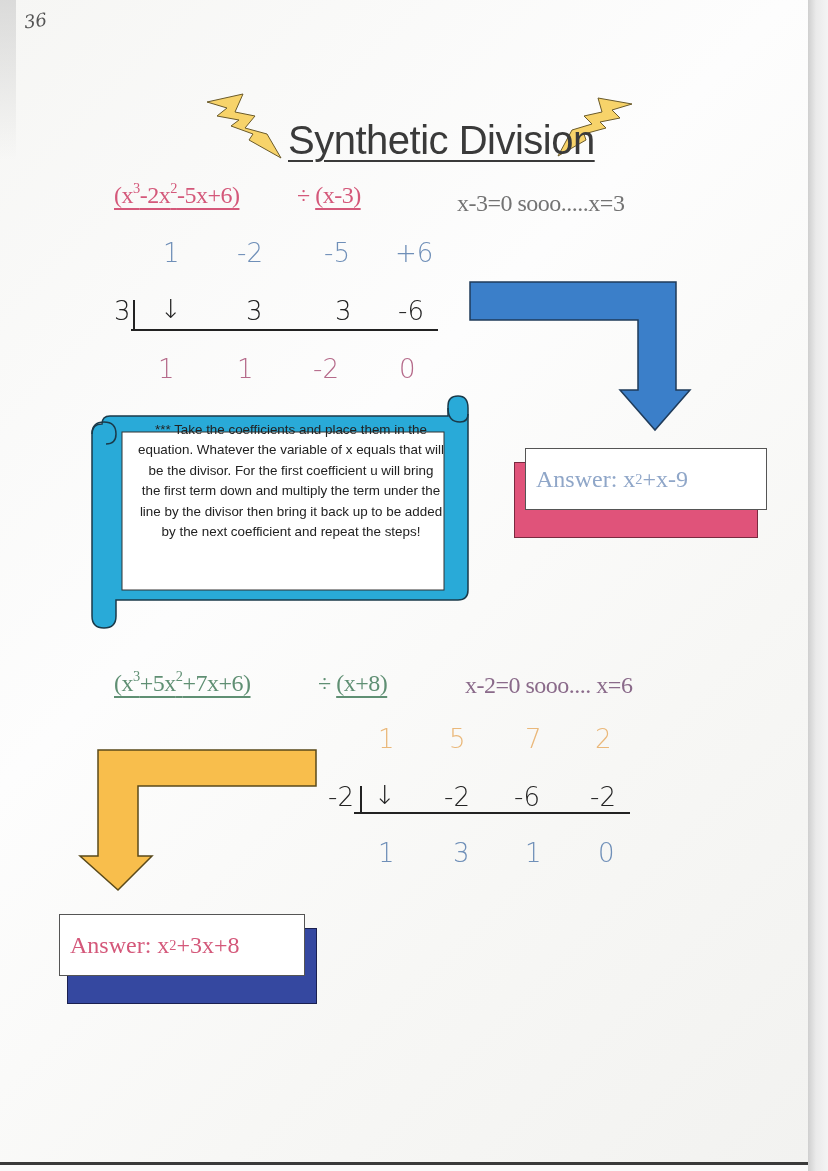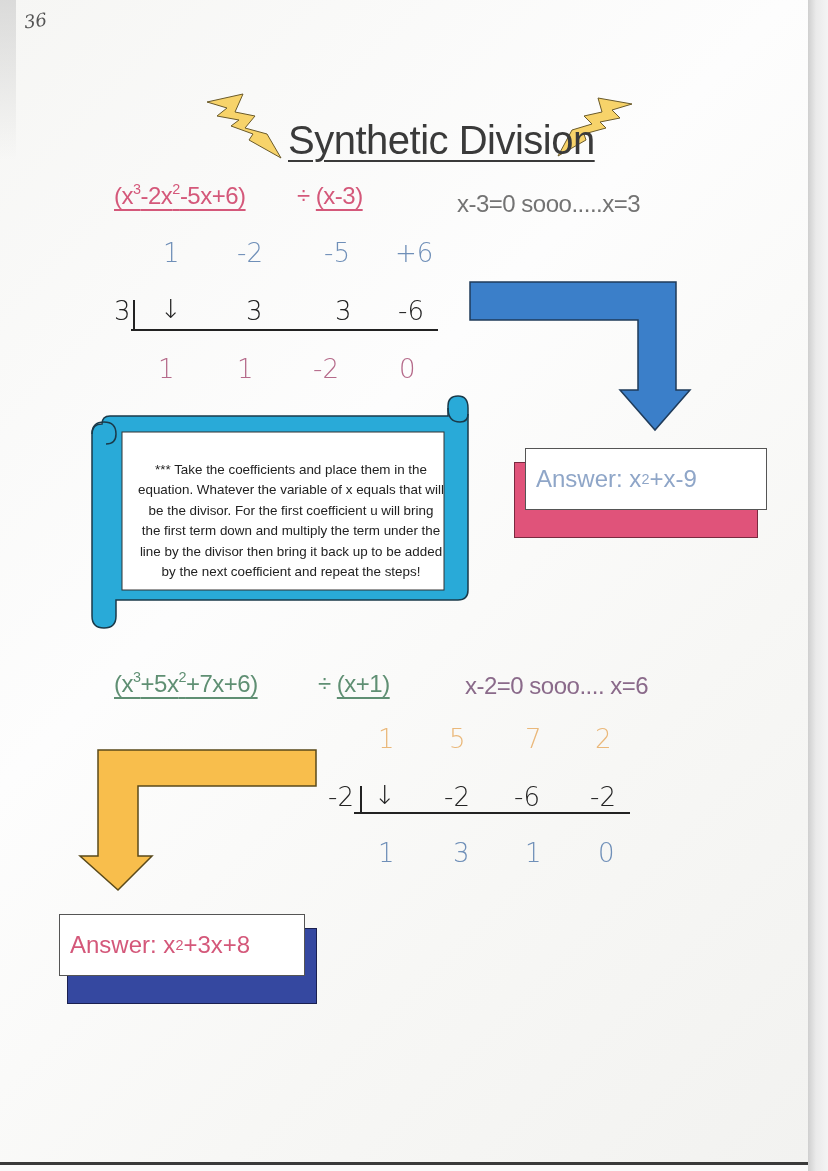--- a/index.html
+++ b/index.html
@@ -24,31 +24,31 @@
       position: absolute; left: 24px; top: 10px; font-size: 18px; color: #555;
       font-family: "DejaVu Serif", serif; font-style: italic; transform: rotate(-8deg);
     }
 
     .abs { position: absolute; }
     .title {
       left: 288px; top: 118px; font-size: 40px; color: #3a3a3a;
       text-decoration: underline; text-underline-offset: 6px; text-decoration-thickness: 2px;
       letter-spacing: -0.5px;
     }
-    .math { font-family: Liberation Sans, sans-serif; font-weight: 300; text-align: right; }
+    .math { font-family: Liberation Serif, serif; font-weight: 300; text-align: right; }
     .eq { font-size: 24px; letter-spacing: -0.5px; }
     .eq .u { text-decoration: underline; text-underline-offset: 5px; text-decoration-thickness: 1.5px; }
     sup { font-size: 0.6em; vertical-align: 0.7em; line-height: 0; }
 
     .num { font-size: 26px; font-family: "DejaVu Sans", sans-serif; font-weight: 300; }
     .divline { height: 2px; background: #222; }
     .divbar { width: 2px; background: #222; }
 
     .scroll-text {
-      left: 138px; top: 460px; width: 306px; font-size: 13.4px; line-height: 20.4px;
+      left: 138px; top: 420px; width: 306px; font-size: 13.4px; line-height: 20.4px;
       text-align: center; color: #222;
     }
     .answer-box {
       background: #fff; border: 1.5px solid #555; font-size: 24px; padding-left: 10px;
       display: flex; align-items: center;
     }
   </style>
 </head>
 <body>
 
@@ -108,21 +108,21 @@
   <path d="M4,40 Q4,28 16,28 Q28,28 28,40 Q28,50 18,50" fill="none" stroke="#1a3a4a" stroke-width="1.5"></path>
   <path d="M360,14 Q360,28 372,28 Q380,28 380,20" fill="none" stroke="#1a3a4a" stroke-width="1.5"></path>
   <rect x="34" y="38" width="322" height="158" fill="#fff" stroke="#333" stroke-width="1"></rect>
 </svg>
 <div class="abs scroll-text">*** Take the coefficients and place them in the equation. Whatever the variable of x equals that will be the divisor. For the first coefficient u will bring the first term down and multiply the term under the line by the divisor then bring it back up to be added by the next coefficient and repeat the steps!</div>
 
 <div class="abs eq math" style="left:114px;top:670px;color:#5f8f73">
   <span class="u"><span>(x</span><sup>3</sup><span>+5x</span><sup>2</sup><span>+7x+6)</span></span>
 </div>
 <div class="abs eq math" style="left:318px;top:670px;color:#5f8f73">
-  <span>÷</span> <span class="u">(x+1)</span>
+  <span>÷</span> <span class="u">(x+8)</span>
 </div>
 <div class="abs eq math" style="left:465px;top:672px;color:#8a6a8a">x-2=0 sooo.... x=6</div>
 
 <div class="abs num" style="left:378px;top:724px;color:#eab87a">1</div>
 <div class="abs num" style="left:449px;top:724px;color:#eab87a">5</div>
 <div class="abs num" style="left:525px;top:724px;color:#eab87a">7</div>
 <div class="abs num" style="left:595px;top:724px;color:#eab87a">2</div>
 
 <div class="abs num" style="left:328px;top:782px;color:#222">-2</div>
 <div class="abs divbar" style="left:360px;top:786px;height:28px"></div>

